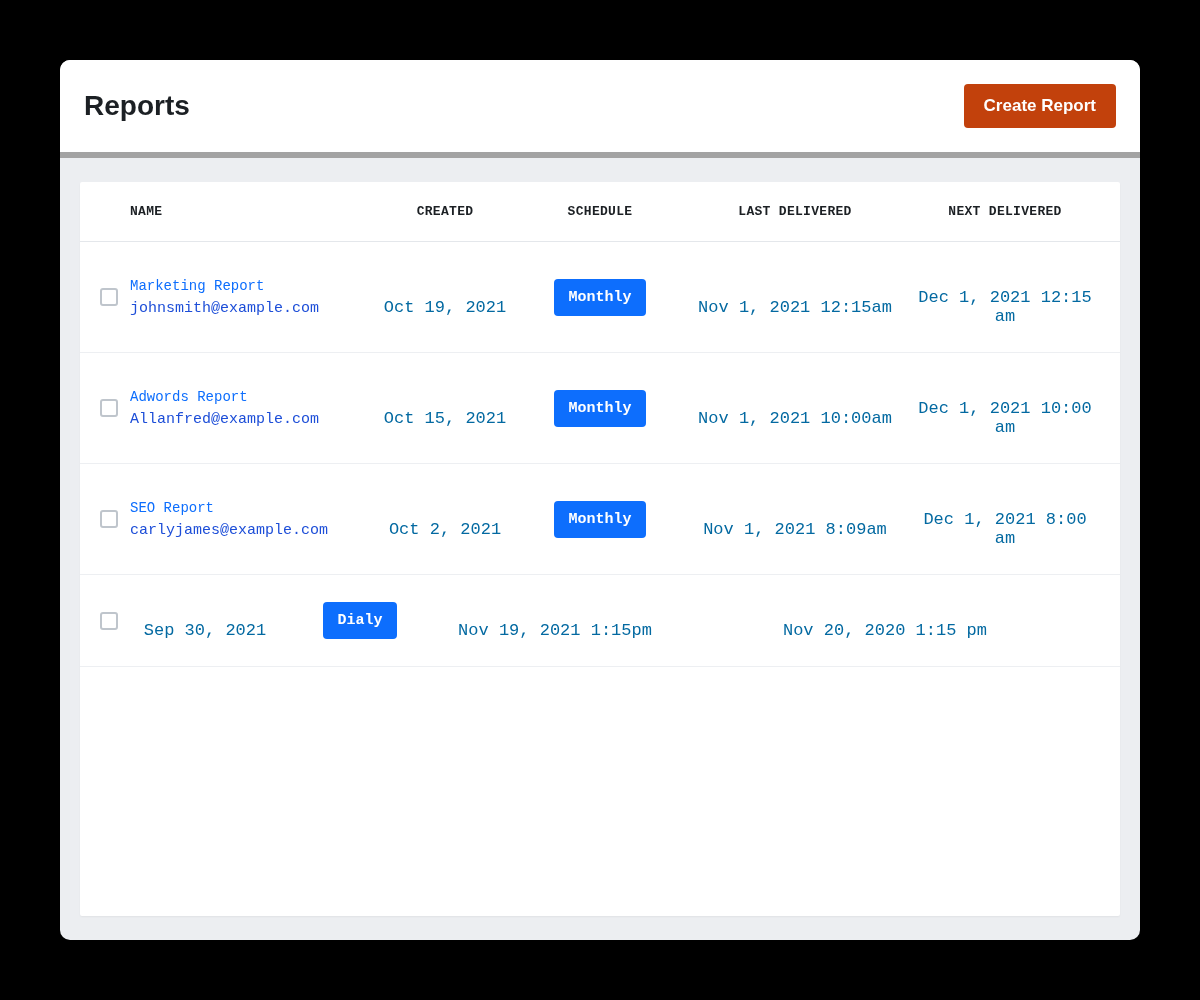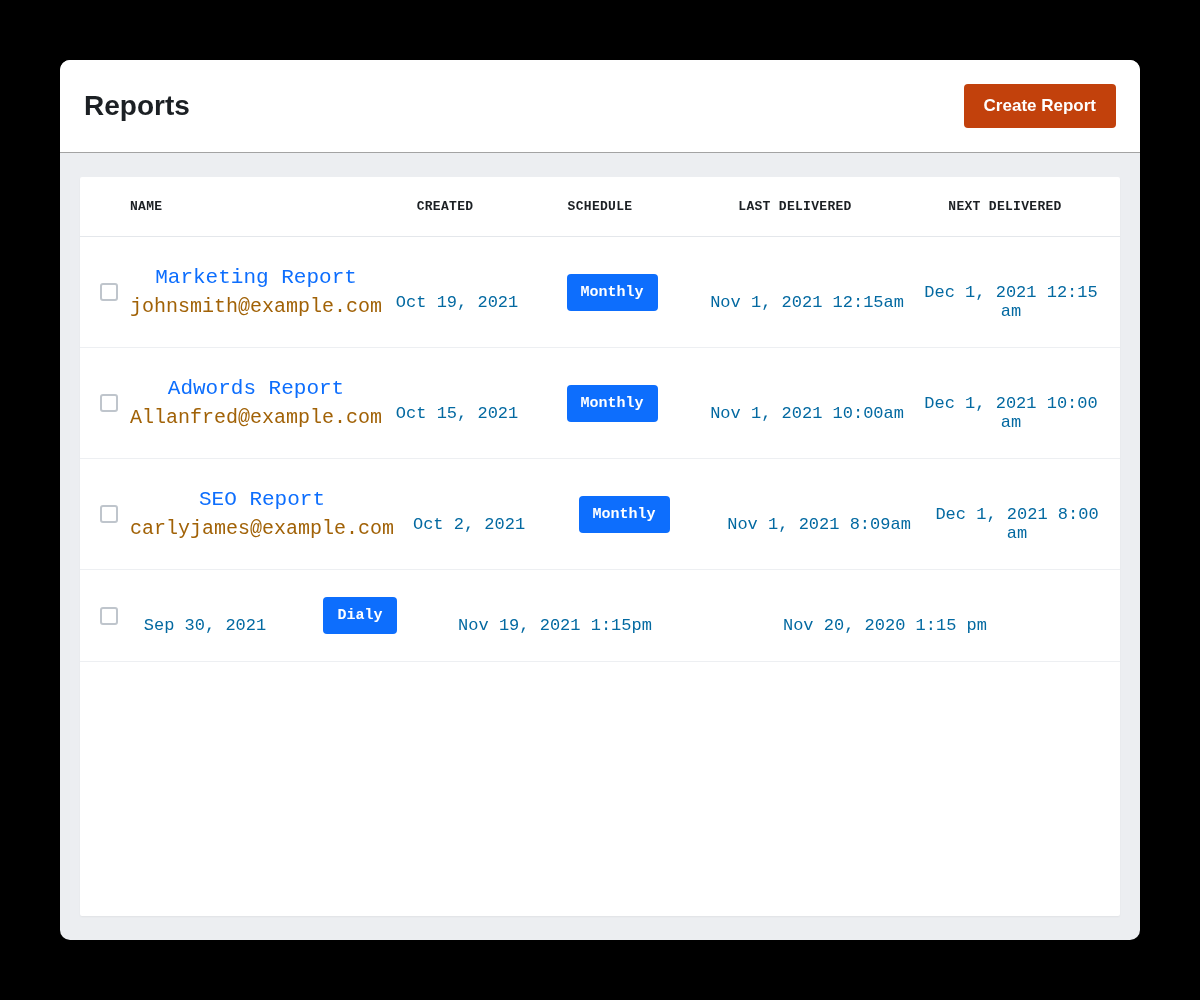--- a/index.html
+++ b/index.html
@@ -24,21 +24,21 @@
       overflow: hidden;
       display: flex;
       flex-direction: column;
     }
     .header {
       background: #fff;
       padding: 24px 24px;
       display: flex;
       align-items: center;
       justify-content: space-between;
-      border-bottom: 1px solid #a3a3a3;
+      border-bottom: 6px solid #a3a3a3;
     }
     .page-title {
       font-size: 28px;
       font-weight: 700;
       color: #1c2024;
     }
     .create-btn {
       background: #c2410c;
       color: #fff;
       border: none;
@@ -102,29 +102,28 @@
     .checkbox {
       width: 18px;
       height: 18px;
       border: 2px solid #bfc5cc;
       border-radius: 3px;
       background: #fff;
       cursor: pointer;
     }
     .report-name {
       color: #0d6efd;
-      font-size: 21px;
+      font-size: 14px;
       font-weight: 500;
       cursor: pointer;
       margin-bottom: 6px;
-      text-align: center;
     }
     .report-email {
-      color: #a16207;
-      font-size: 20px;
+      color: #1d4ed8;
+      font-size: 15px;
     }
     .cell-text {
       color: #0369a1;
       font-size: 17px;
       margin-top: 20px;
     }
     .badge {
       display: inline-block;
       background: #0d6efd;
       color: #fff;

